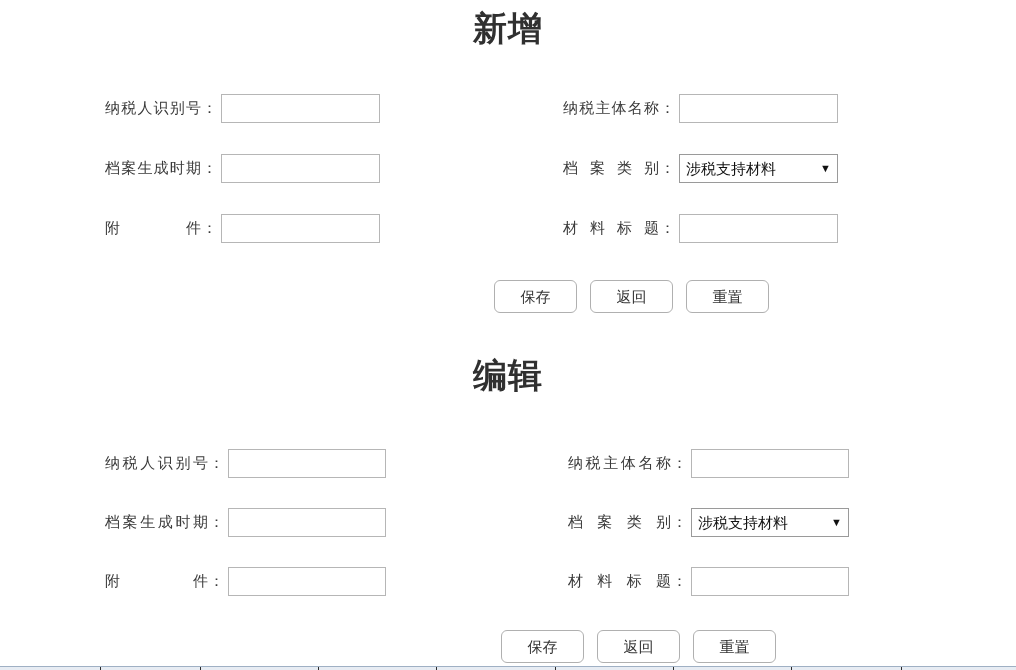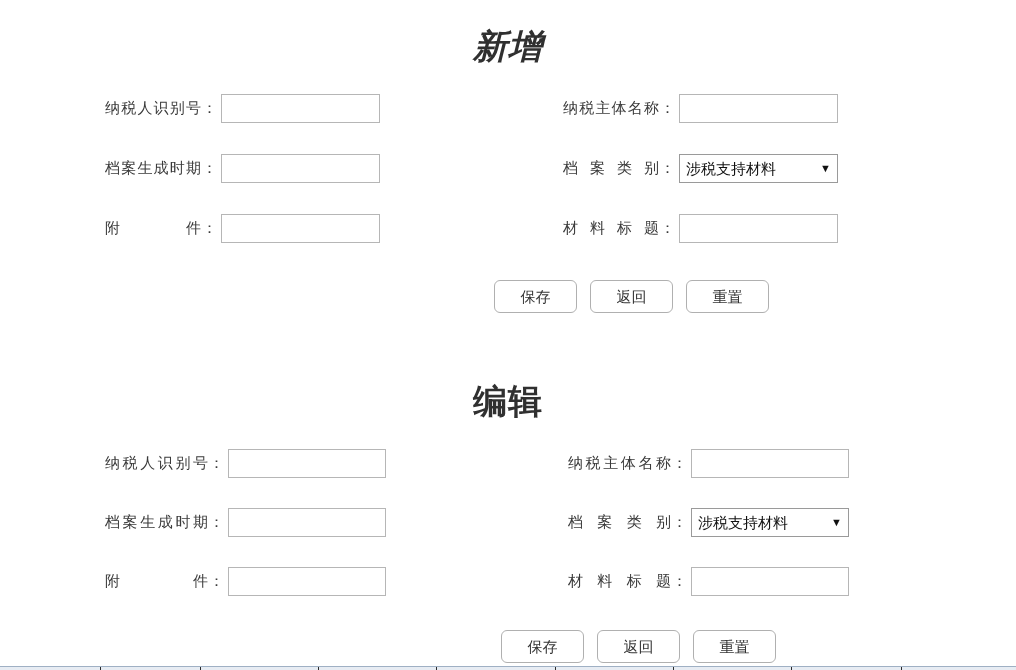--- a/index.html
+++ b/index.html
@@ -27,22 +27,22 @@
     position: absolute;
     left: 0;
     width: 1016px;
     text-align: center;
     font-size: 34px;
     font-weight: bold;
     color: #303030;
     letter-spacing: 1px;
     line-height: 1;
   }
-  #title-add   { top: 29px; font-style: italic; }
-  #title-edit  { top: 384px; }
+  #title-add   { top: 11px; }
+  #title-edit  { top: 358px; }
 
   
   .form-row {
     position: absolute;
     display: flex;
     align-items: center;
     height: 30px;
   }
   .label-wrap {
     display: flex;

